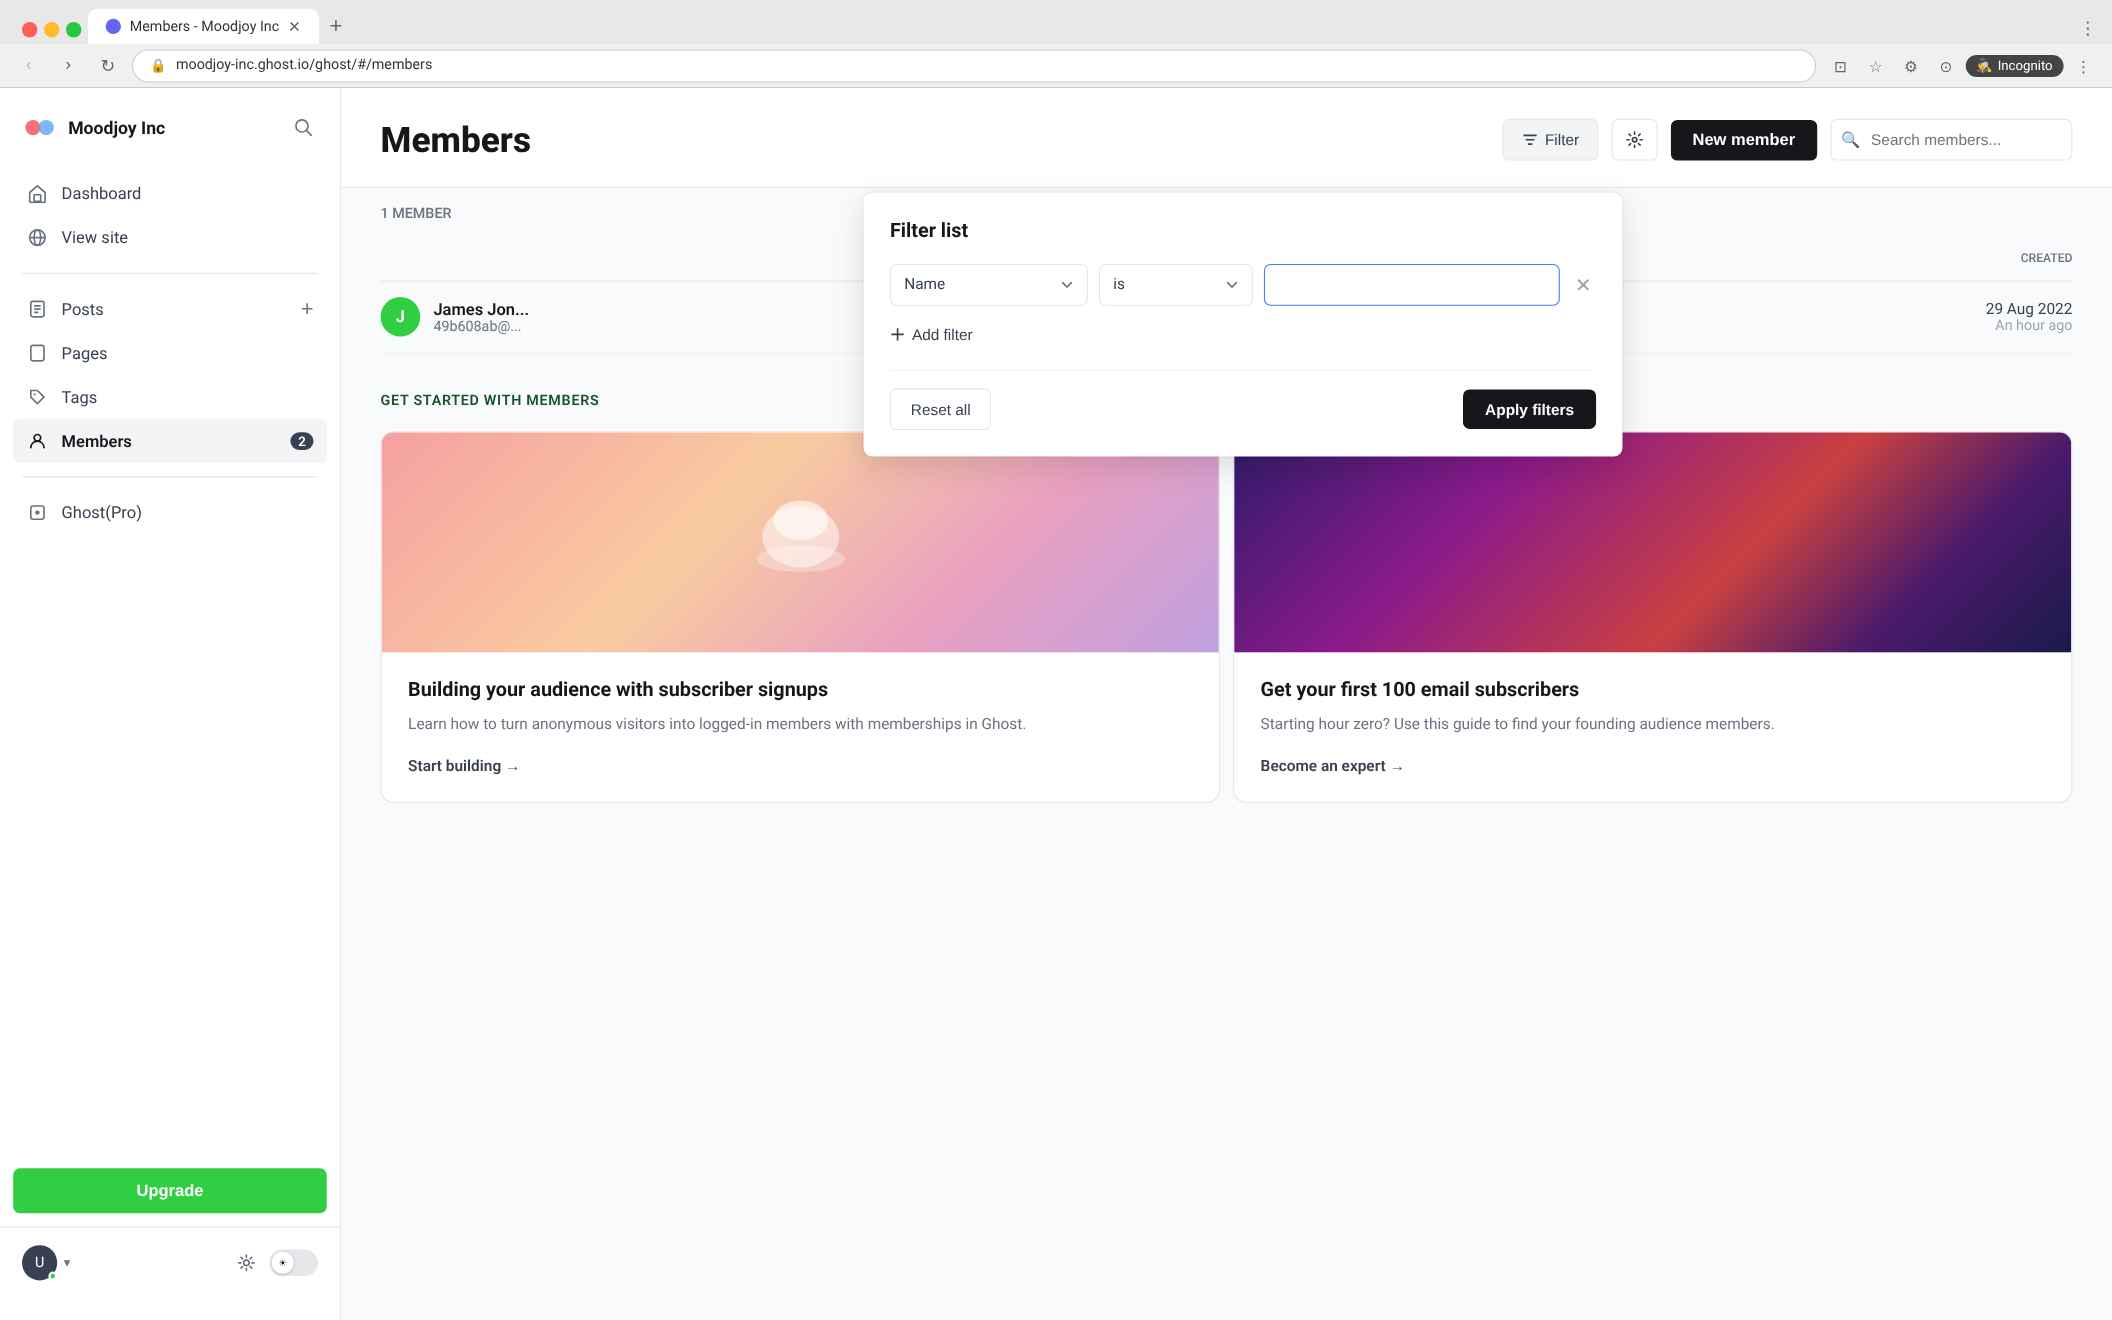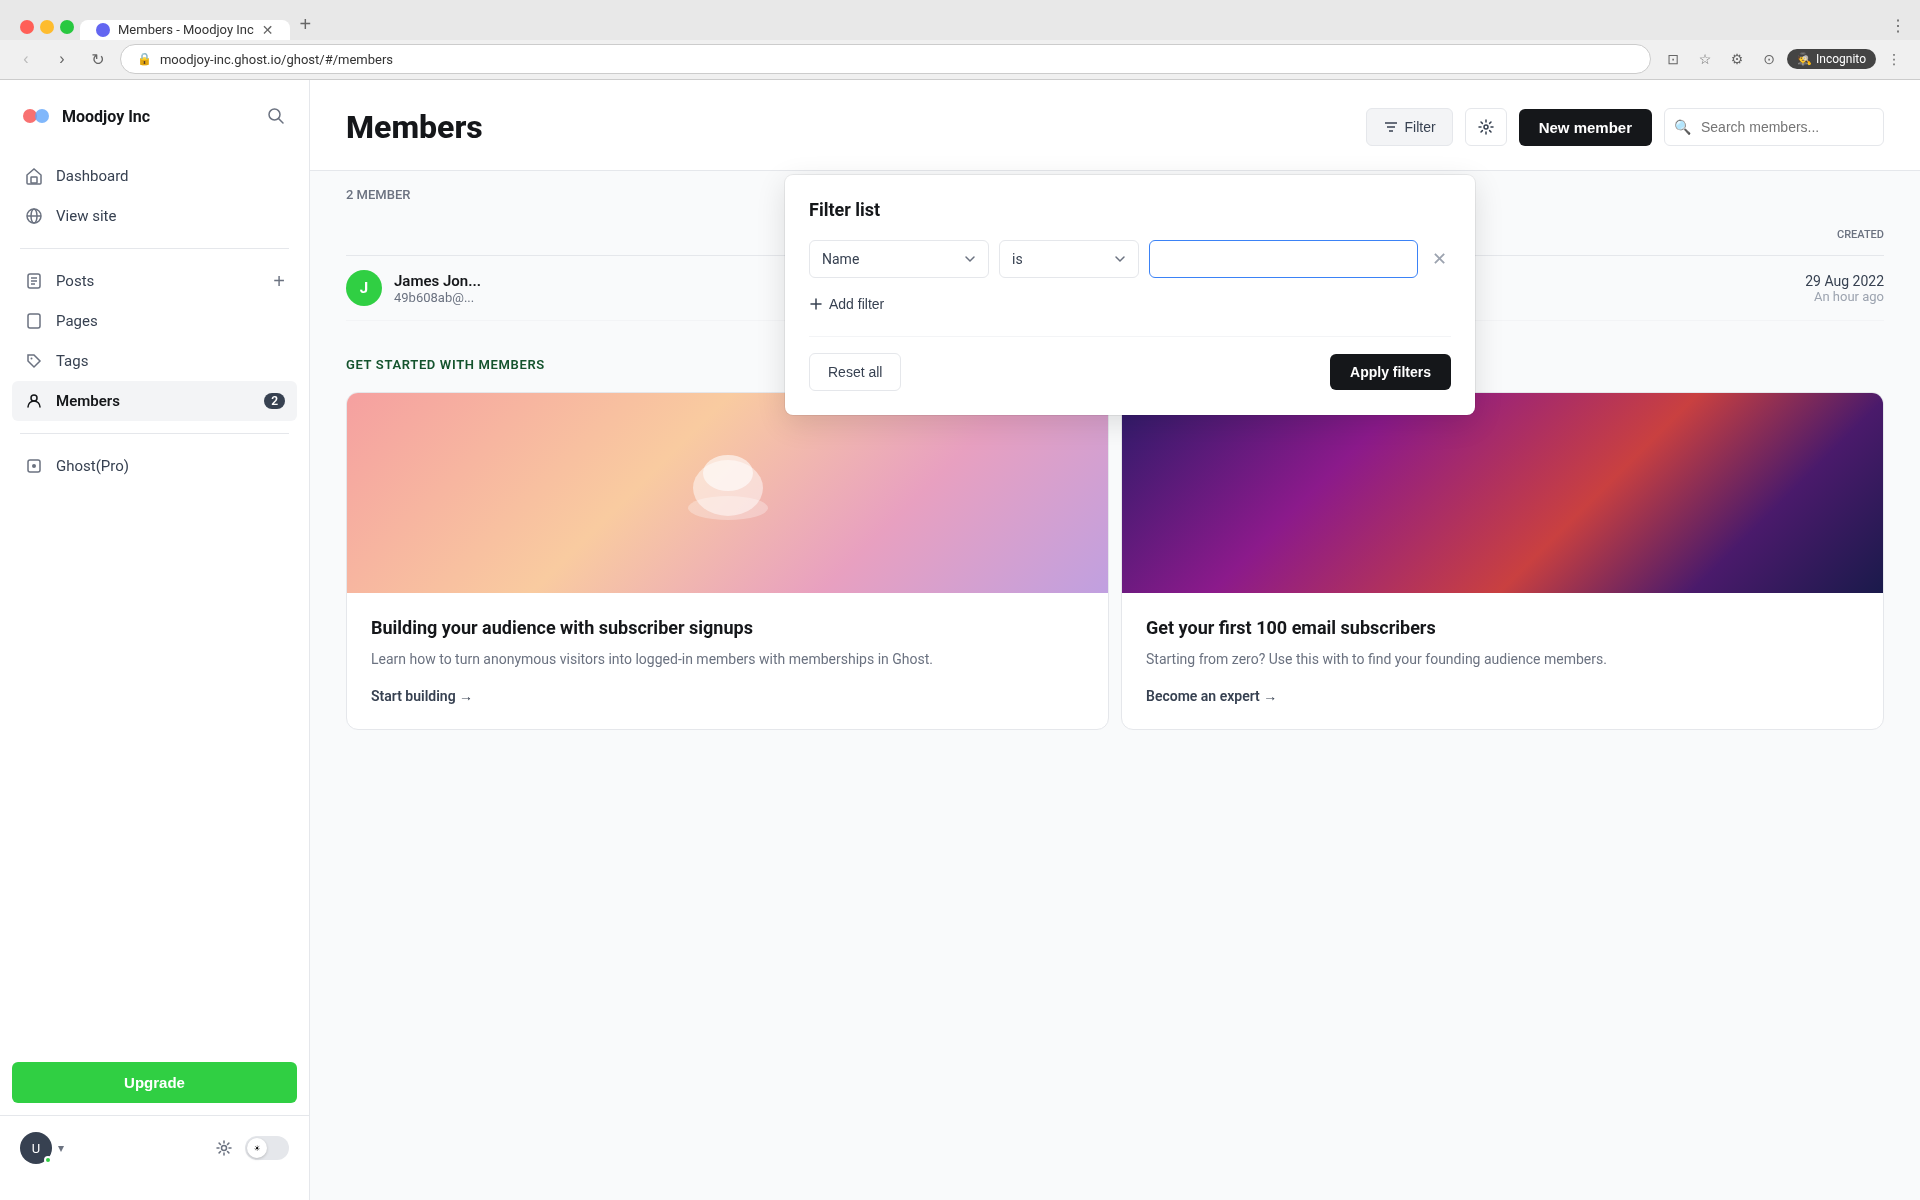--- a/index.html
+++ b/index.html
@@ -1,21 +1,21 @@
 <!DOCTYPE html>
 <html><head>
   <meta charset="utf-8">
   <style>
     * { box-sizing: border-box; margin: 0; padding: 0; }
     body { font-family: -apple-system, BlinkMacSystemFont, 'Segoe UI', Roboto, sans-serif; background: #fff; display: flex; flex-direction: column; height: 1200px; width: 1920px; overflow: hidden; }
 
     
     .browser-chrome { background: #e8e8e8; height: 80px; display: flex; flex-direction: column; border-bottom: 1px solid #ccc; flex-shrink: 0; }
     .browser-tabs { display: flex; align-items: flex-end; padding: 8px 8px 0; height: 40px; gap: 2px; }
-    .browser-tab { background: #fff; border-radius: 8px 8px 0 0; padding: 6px 16px; display: flex; align-items: center; gap: 8px; font-size: 13px; color: #333; min-width: 200px; height: 20px; }
+    .browser-tab { background: #fff; border-radius: 8px 8px 0 0; padding: 6px 16px; display: flex; align-items: center; gap: 8px; font-size: 13px; color: #333; min-width: 200px; height: 32px; }
     .browser-tab .tab-favicon { width: 14px; height: 14px; background: #6366f1; border-radius: 50%; }
     .browser-tab .tab-close { margin-left: auto; color: #666; cursor: pointer; font-size: 14px; }
     .browser-new-tab { background: none; border: none; color: #666; font-size: 20px; cursor: pointer; padding: 4px 8px; display: flex; align-items: center; }
     .browser-nav { display: flex; align-items: center; padding: 4px 12px; height: 40px; gap: 8px; background: #f0f0f0; }
     .nav-btn { background: none; border: none; cursor: pointer; color: #666; font-size: 16px; padding: 4px; border-radius: 4px; display: flex; align-items: center; justify-content: center; width: 28px; height: 28px; }
     .nav-btn.disabled { color: #bbb; cursor: default; }
     .address-bar { flex: 1; background: #fff; border: 1px solid #ccc; border-radius: 20px; padding: 4px 16px; font-size: 13px; color: #333; display: flex; align-items: center; gap: 8px; height: 30px; }
     .address-lock { color: #666; font-size: 12px; }
     .address-text { color: #333; font-size: 13px; }
     .nav-actions { display: flex; align-items: center; gap: 4px; }
@@ -343,21 +343,21 @@
         </svg>
         <span>Add filter</span>
       </button>
       <div class="filter-actions">
         <button class="reset-all-btn">Reset all</button>
         <button class="apply-filters-btn">Apply filters</button>
       </div>
     </div>
 
     <div class="members-content">
-      <div class="member-count">2 MEMBER</div>
+      <div class="member-count">1 MEMBER</div>
       <div class="members-table-header">
         <div class="col-member"></div>
         <div class="col-created">CREATED</div>
       </div>
       <div class="member-row">
         <div class="member-avatar">
           <span>J</span>
         </div>
         <div class="member-info">
           <div class="member-name">James Jon...</div>
@@ -386,20 +386,20 @@
             <div class="card-title">Building your audience with subscriber signups</div>
             <div class="card-desc">Learn how to turn anonymous visitors into logged-in members with memberships in Ghost.</div>
             <a class="card-link" href="#">Start building →</a>
           </div>
         </div>
         <div class="card">
           <div class="card-img-placeholder" style="background: linear-gradient(135deg, #2d1b69 0%, #8b1a8b 30%, #c94040 60%, #4a1a6b 80%, #1a1a4b 100%);">
           </div>
           <div class="card-body">
             <div class="card-title">Get your first 100 email subscribers</div>
-            <div class="card-desc">Starting from zero? Use this with to find your founding audience members.</div>
+            <div class="card-desc">Starting hour zero? Use this guide to find your founding audience members.</div>
             <a class="card-link" href="#">Become an expert →</a>
           </div>
         </div>
       </div>
     </div>
   </div>
 </div>
 
 </body></html>

